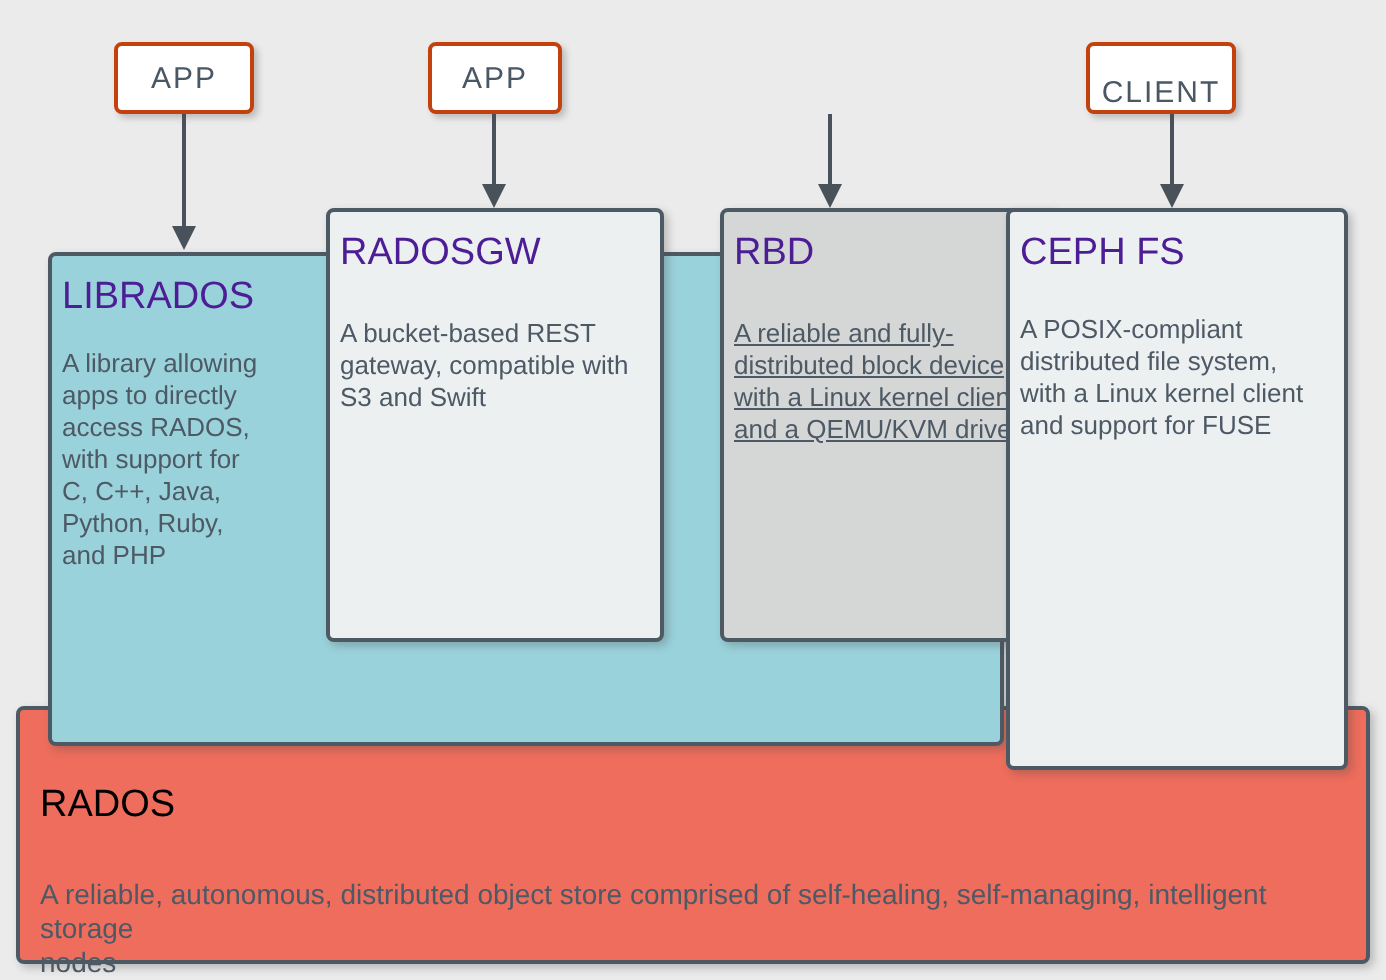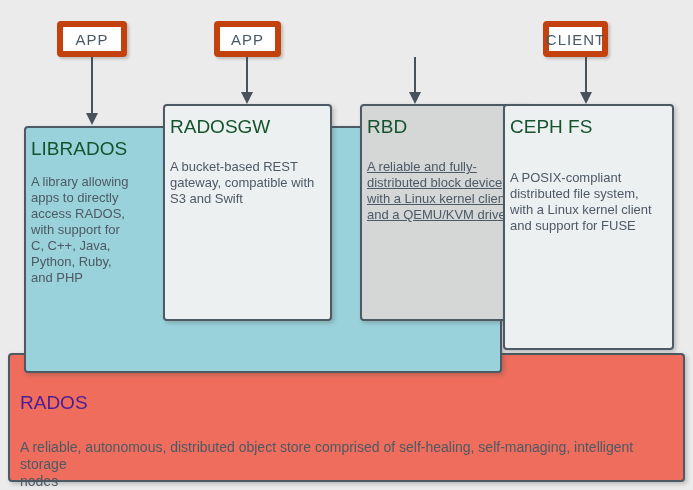--- a/index.html
+++ b/index.html
@@ -14,21 +14,21 @@
     height: 490px;
     background: #ebebeb;
     overflow: hidden;
   }
   
   .top-node {
     position: absolute;
     top: 21px;
     height: 36px;
     background: #ffffff;
-    border: 6px solid #c2410c;
+    border: 2px solid #c2410c;
     border-radius: 4px;
     box-shadow: 2px 2px 3px rgba(70,70,70,0.28);
     display: flex;
     align-items: center;
     justify-content: center;
     box-sizing: border-box;
     z-index: 6;
   }
   .top-node .lbl {
     font-size: 15px;
@@ -56,53 +56,53 @@
     position: absolute;
     border: 2px solid #4d5a63;
     border-radius: 4px;
     box-sizing: border-box;
     box-shadow: 2px 2px 4px rgba(70,70,70,0.30);
     padding: 9px 8px 0 5px;
   }
   .layer-title {
     font-size: 19px;
     line-height: 24px;
-    color: #14532d;
+    color: #4c1d95;
   }
   .layer-body {
     font-size: 13px;
     line-height: 16px;
     color: #4d5965;
     white-space: pre-line;
   }
   #box-librados { left: 24px;  top: 126px; width: 478px; height: 247px; background: #9ad2db; z-index: 2; }
   #box-radosgw  { left: 163px; top: 104px; width: 169px; height: 217px; background: #edf0f1; z-index: 3; }
   #box-rbd      { left: 333px; top: 104px; width: 168px; height: 217px; background: #d5d7d7; z-index: 3; margin-left: 27px; }
-  #box-cephfs   { left: 503px; top: 104px; width: 171px; height: 246px; background: #edf0f1; z-index: 3; }
+  #box-cephfs   { left: 503px; top: 104px; width: 171px; height: 281px; background: #edf0f1; z-index: 3; }
   #box-rados    { left: 8px;   top: 353px; width: 677px; height: 129px; background: #ee6d5c; z-index: 1;
                   padding-top: 36px; padding-left: 10px; padding-right: 14px; }
   #box-librados .layer-body { margin-top: 13px; }
   #box-radosgw  .layer-body { margin-top: 20px; }
   #box-rbd      .layer-body { margin-top: 20px; text-decoration: underline; }
-  #box-cephfs   .layer-body { margin-top: 31px; }
+  #box-cephfs   .layer-body { margin-top: 18px; }
   #box-rados    .layer-body { margin-top: 24px; font-size: 14px; line-height: 17px; }
-  #box-rados    .layer-title { color: #4c1d95; }
+  #box-rados    .layer-title { color: #000000; }
 </style>
 </head>
 <body>
 
 <div id="stage">
 
   <div class="top-node" style="left:57px;  width:70px;">
     <span class="lbl">APP</span>
   </div>
   <div class="top-node" style="left:214px; width:67px;">
     <span class="lbl">APP</span>
   </div>
-  <div class="top-node" style="left:543px; width:65px;">
+  <div class="top-node" style="left:543px; width:75px;align-items:flex-end;">
     <span class="lbl">CLIENT</span>
   </div>
 
   <div class="arrow-line" style="left:91px;  top:57px; height:56px;"></div>
   <div class="arrow-head" style="left:86px;  top:113px;"></div>
 
   <div class="arrow-line" style="left:246px; top:57px; height:35px;"></div>
   <div class="arrow-head" style="left:241px; top:92px;"></div>
 
   <div class="arrow-line" style="left:414px; top:57px; height:35px;"></div>

